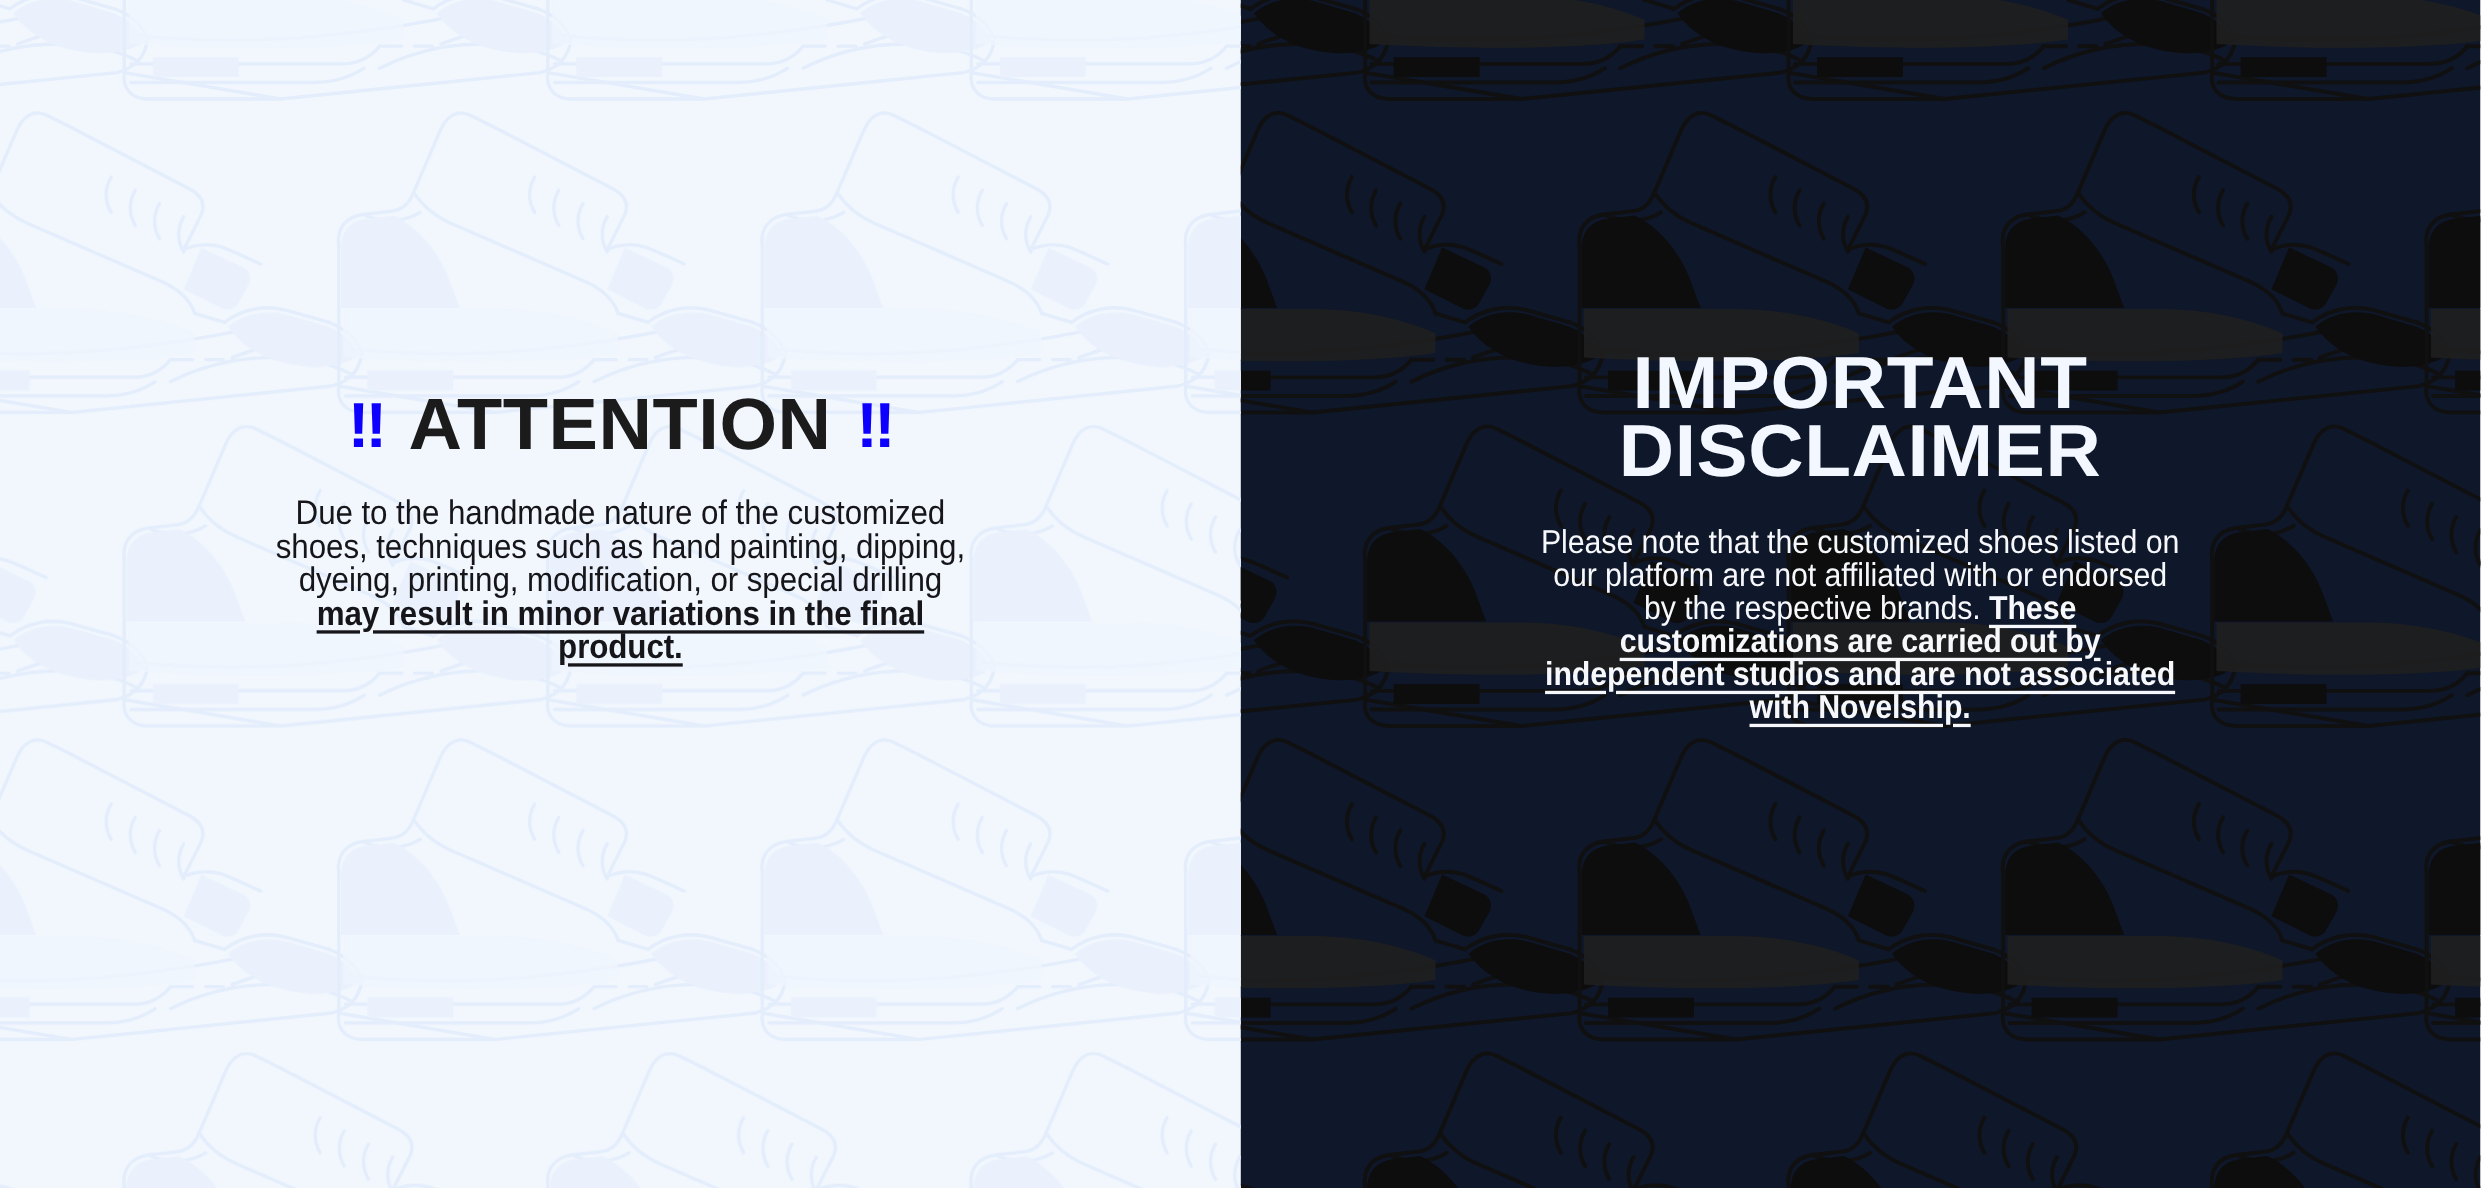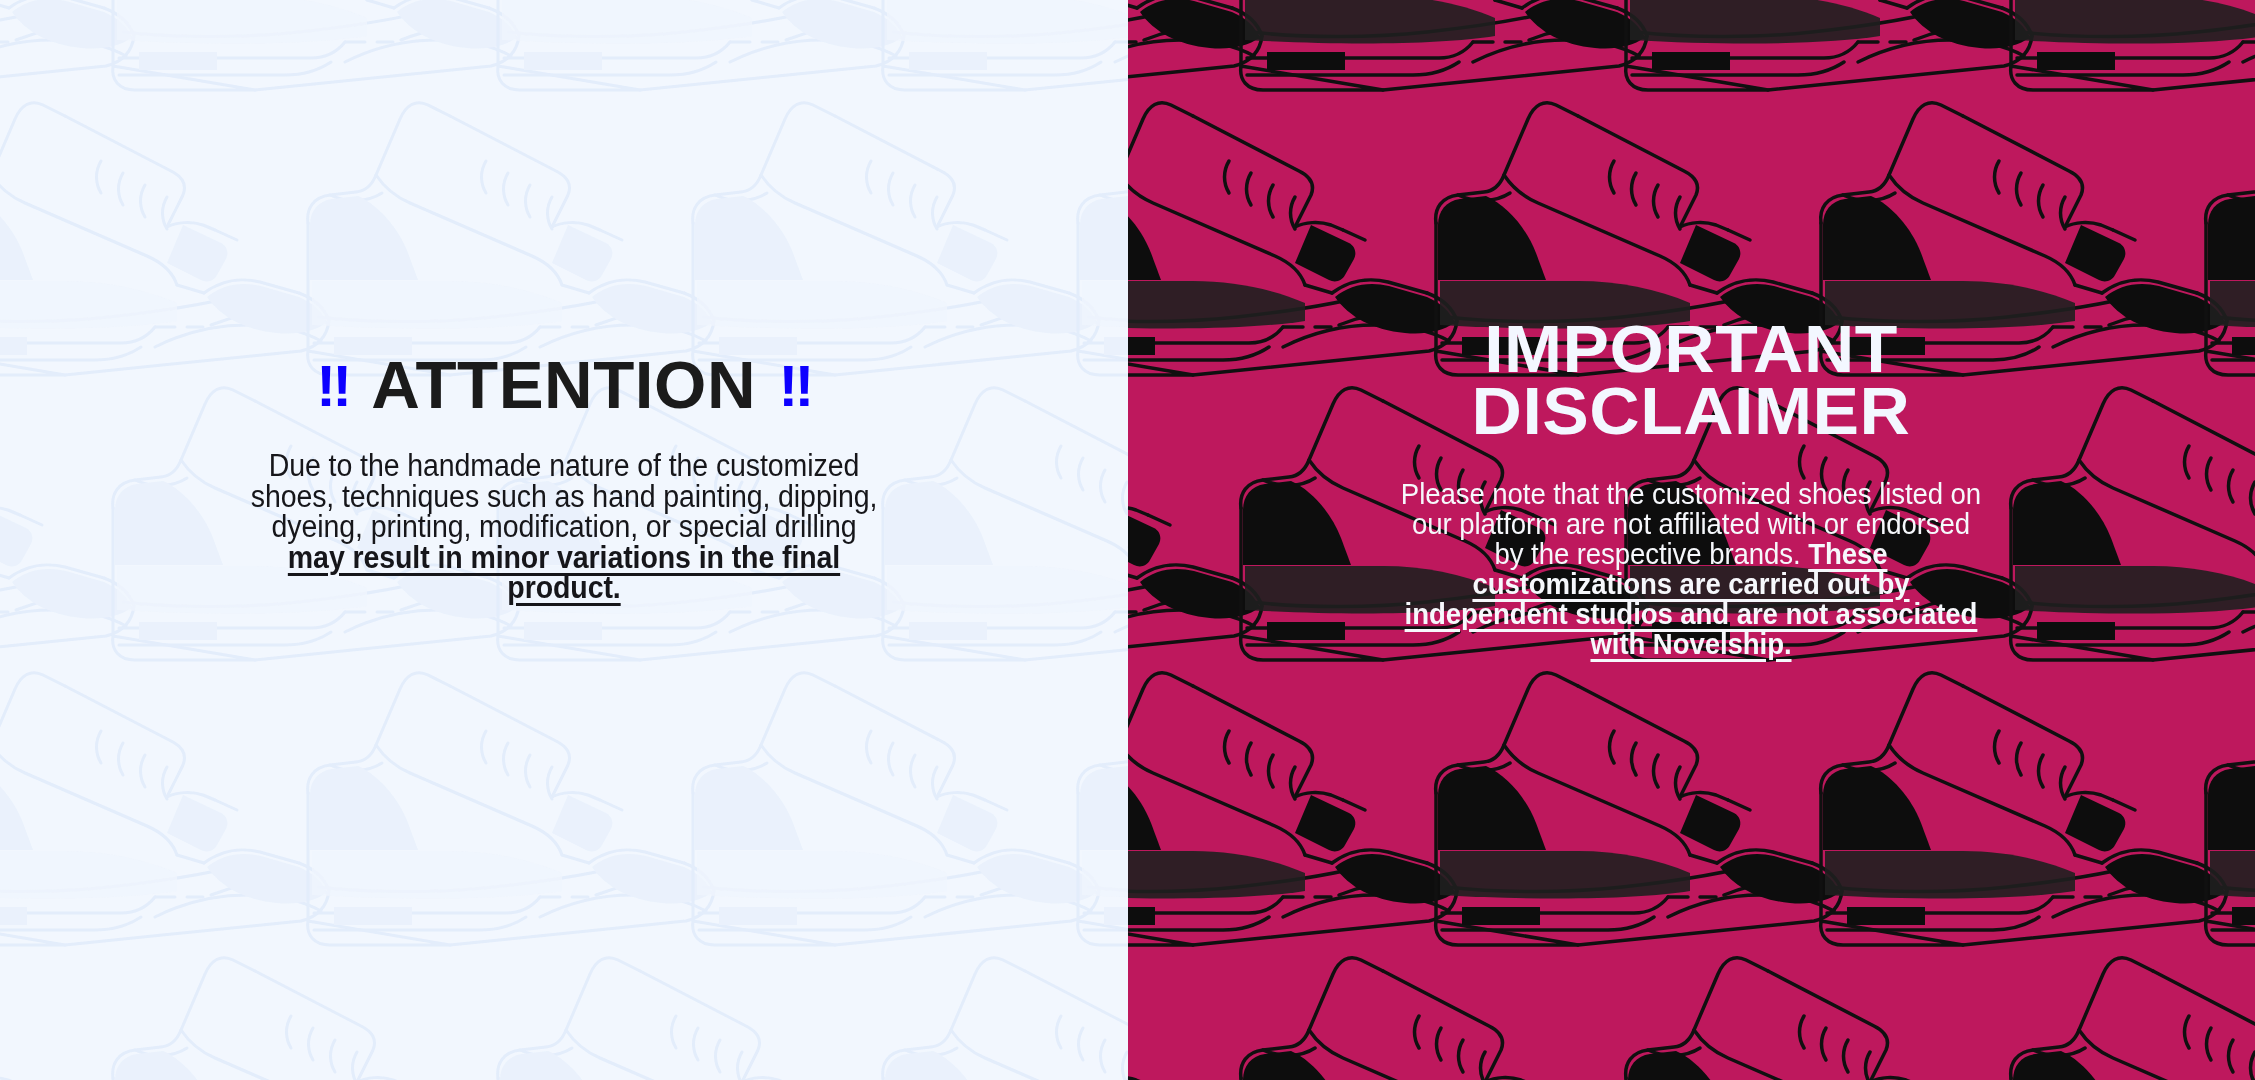--- a/index.html
+++ b/index.html
@@ -30,21 +30,21 @@
     display: flex;
     flex-direction: column;
     align-items: flex-end;
     justify-content: flex-start;
   }
 
   .panel--light {
     background-color: #f2f7fe;
   }
   .panel--dark {
-    background-color: #be185d;
+    background-color: #0f172a;
   }
 
   
   .pattern {
     position: absolute;
     top: -60px;
     left: -90px;
     width: 1320px;
     height: 1260px;
     pointer-events: none;

